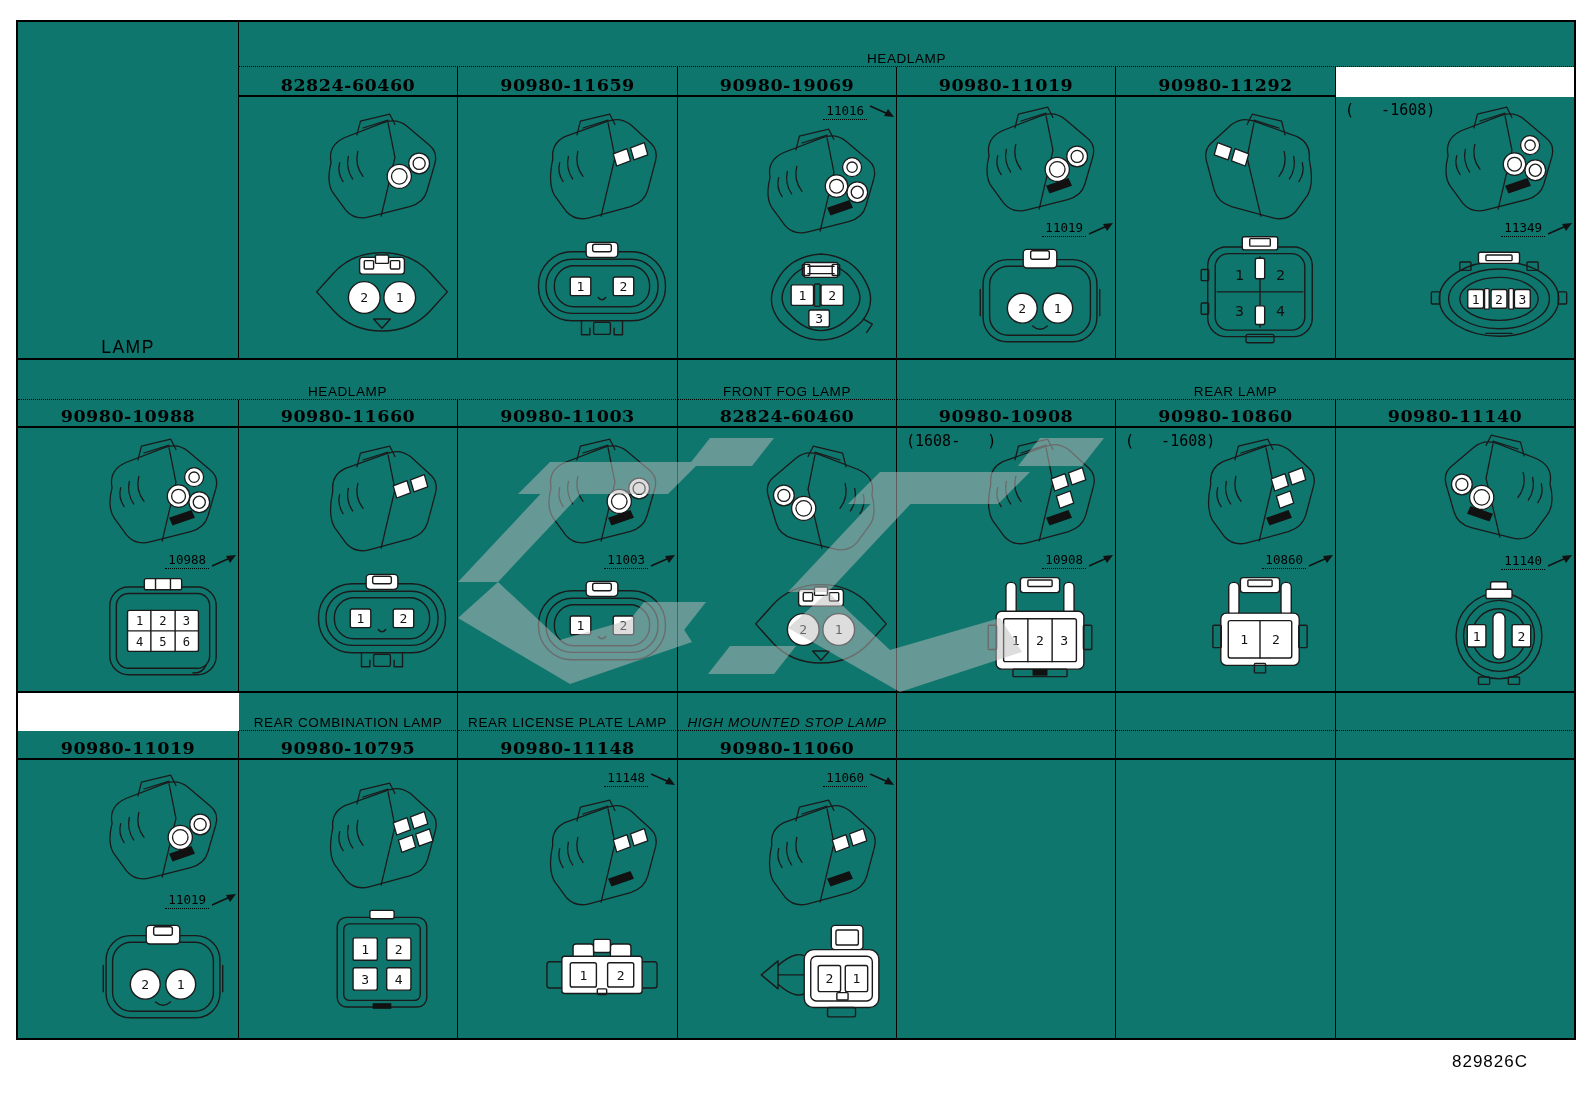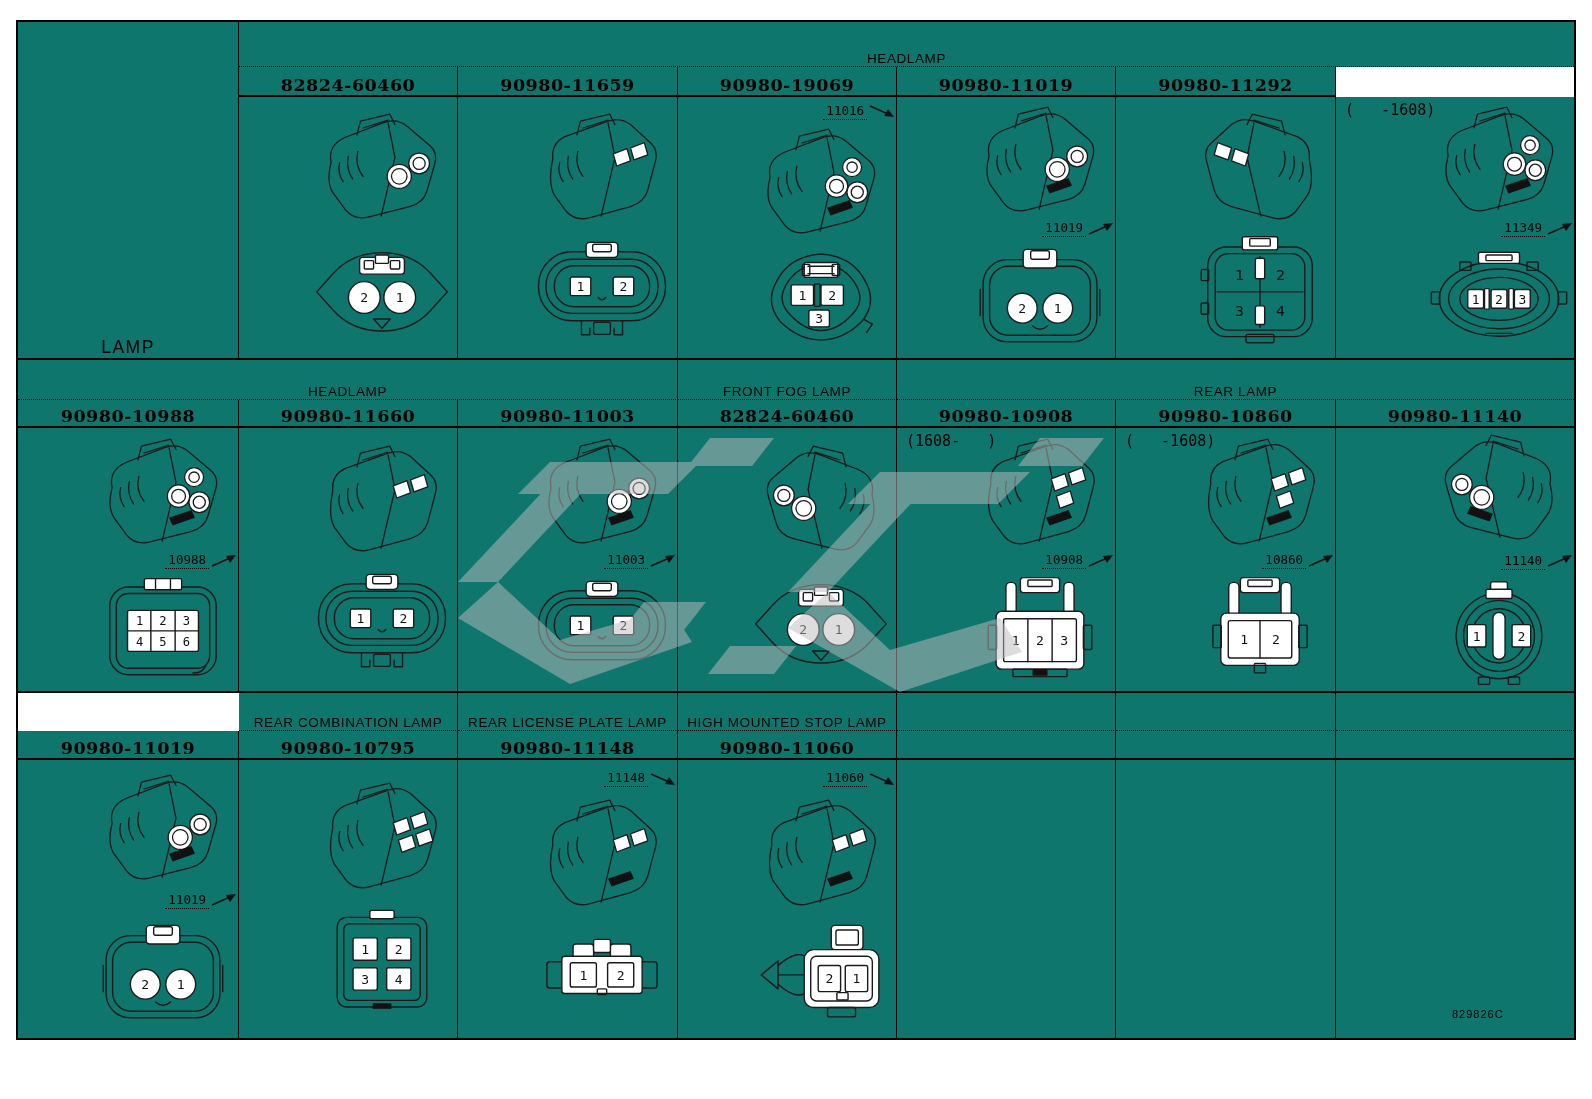--- a/index.html
+++ b/index.html
@@ -17,21 +17,21 @@
   .part-num{font-family:"DejaVu Serif",serif;font-weight:bold;font-size:17.5px;letter-spacing:.5px;}
   .cnt{border-bottom:2px solid #000;flex-direction:column;justify-content:space-evenly;padding:2px 0;}
   .lastrow{border-bottom:none;}
   .lamp-cell{border-bottom:2px solid #000;}
   .lamp-label{font-size:17.5px;letter-spacing:1.5px;}
   .note{position:absolute;top:4px;left:9px;font-family:"DejaVu Sans Mono",monospace;font-size:15px;white-space:pre;}
   .callout{display:flex;align-items:center;gap:1px;height:18px;flex:0 0 auto;}
   .co-text{font-family:"DejaVu Sans Mono",monospace;font-size:12.5px;border-bottom:1px dotted #000;padding:0 3px 1px;}
   .drawing{line-height:0;flex:0 0 auto;}
   .watermark{position:absolute;left:430px;top:432px;width:700px;height:260px;opacity:.5;pointer-events:none;}
-  .doc-code{position:absolute;left:1452px;top:1008px;font-size:11px;letter-spacing:1px;}
+  .doc-code{position:absolute;left:1452px;top:1052px;font-size:17px;letter-spacing:1px;}
 </style>
 </head>
 <body>
 
 <div class="page">
   <div id="grid">
       <div class="cell lamp-cell" style="grid-area: 1 / 1 / span 3;">
         <span class="lamp-label">LAMP</span>
       </div>
       <div class="cell hdr endcol" style="grid-area: 1 / 2 / auto / span 6;">
@@ -582,21 +582,21 @@
               <rect fill="none" stroke="#1a1a1a" stroke-width="1.5" stroke-linejoin="round" stroke-linecap="round" x="90" y="106" width="12" height="8" rx="1"></rect>
             </g>
           </svg></div>
       </div>
       <div class="cell hdr" style="grid-area: 7 / 2 / auto / span 1;">
         <span class="hdr-label">REAR COMBINATION LAMP</span>
       </div>
       <div class="cell hdr" style="grid-area: 7 / 3 / auto / span 1;">
         <span class="hdr-label">REAR LICENSE PLATE LAMP</span>
       </div>
-      <div class="cell hdr" style="grid-area: 7 / 4 / auto / span 1;">
+      <div class="cell hdr" style="grid-area: 7 / 4 / auto / span 1; font-style: italic;">
         <span class="hdr-label">HIGH MOUNTED STOP LAMP</span>
       </div>
       <div class="cell hdr" style="grid-area: 7 / 5 / auto / span 1;">
         <span class="hdr-label"></span>
       </div>
       <div class="cell hdr" style="grid-area: 7 / 6 / auto / span 1;">
         <span class="hdr-label"></span>
       </div>
       <div class="cell hdr endcol" style="grid-area: 7 / 7 / auto / span 1;">
         <span class="hdr-label"></span>

